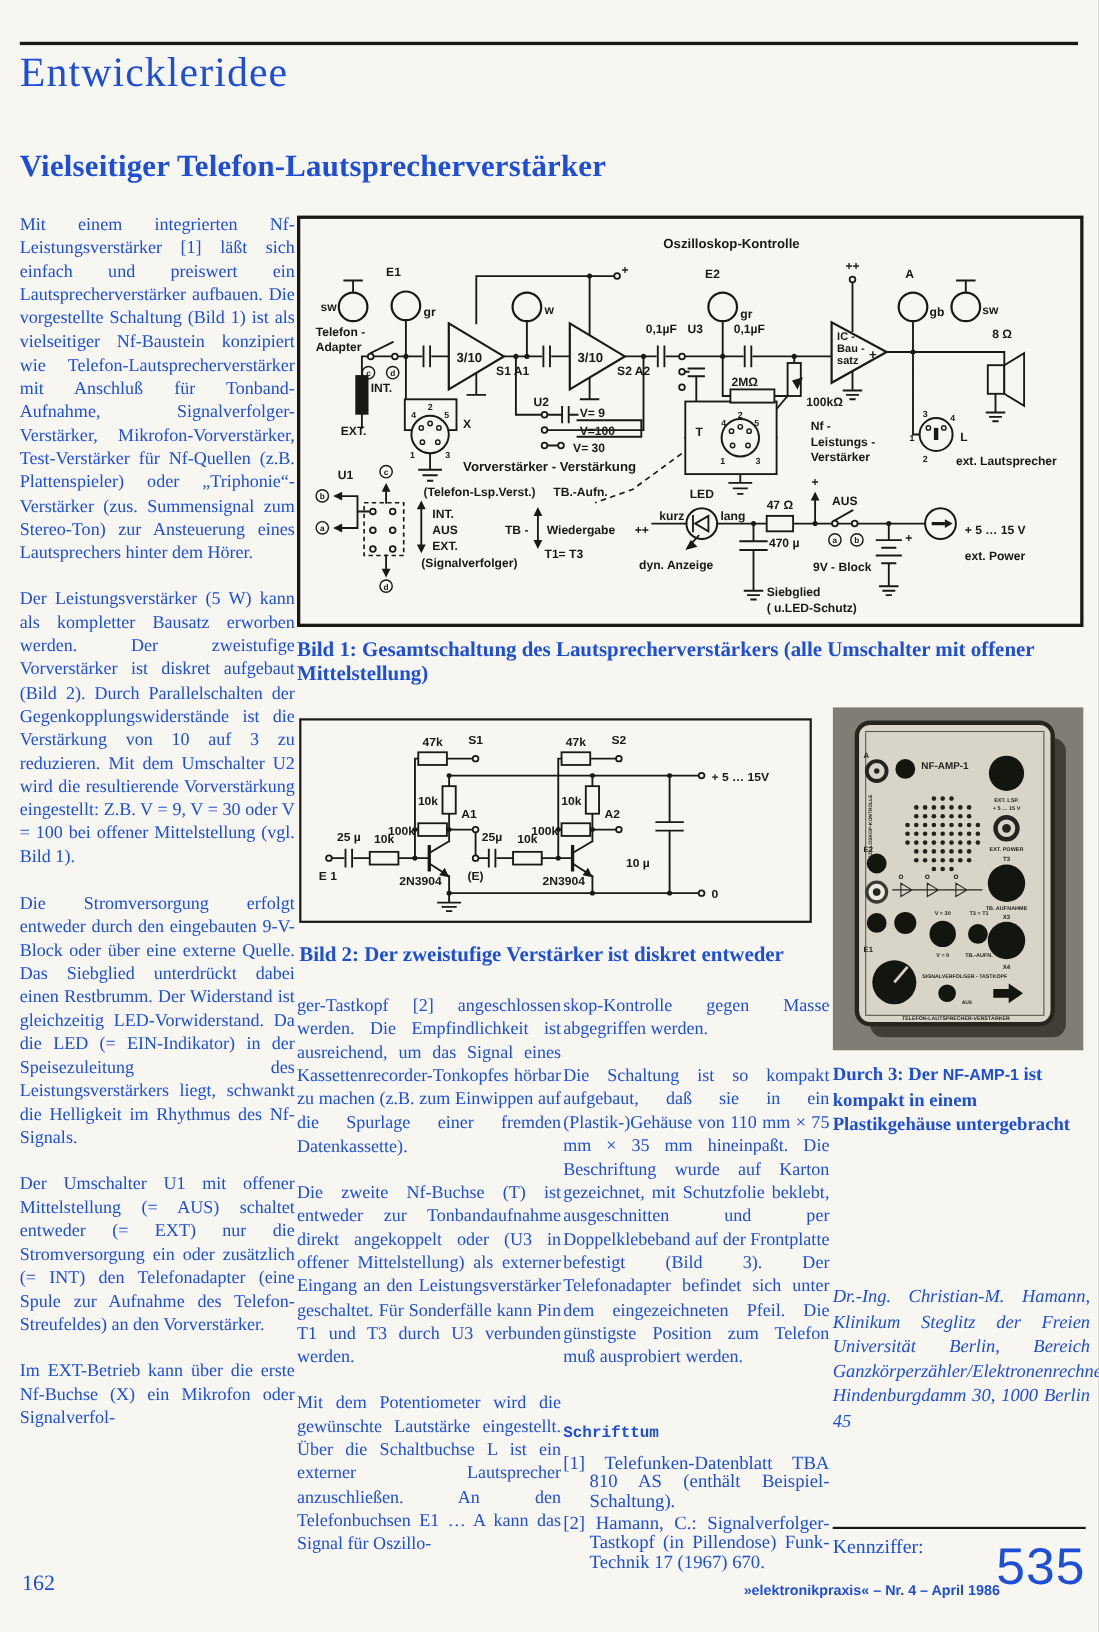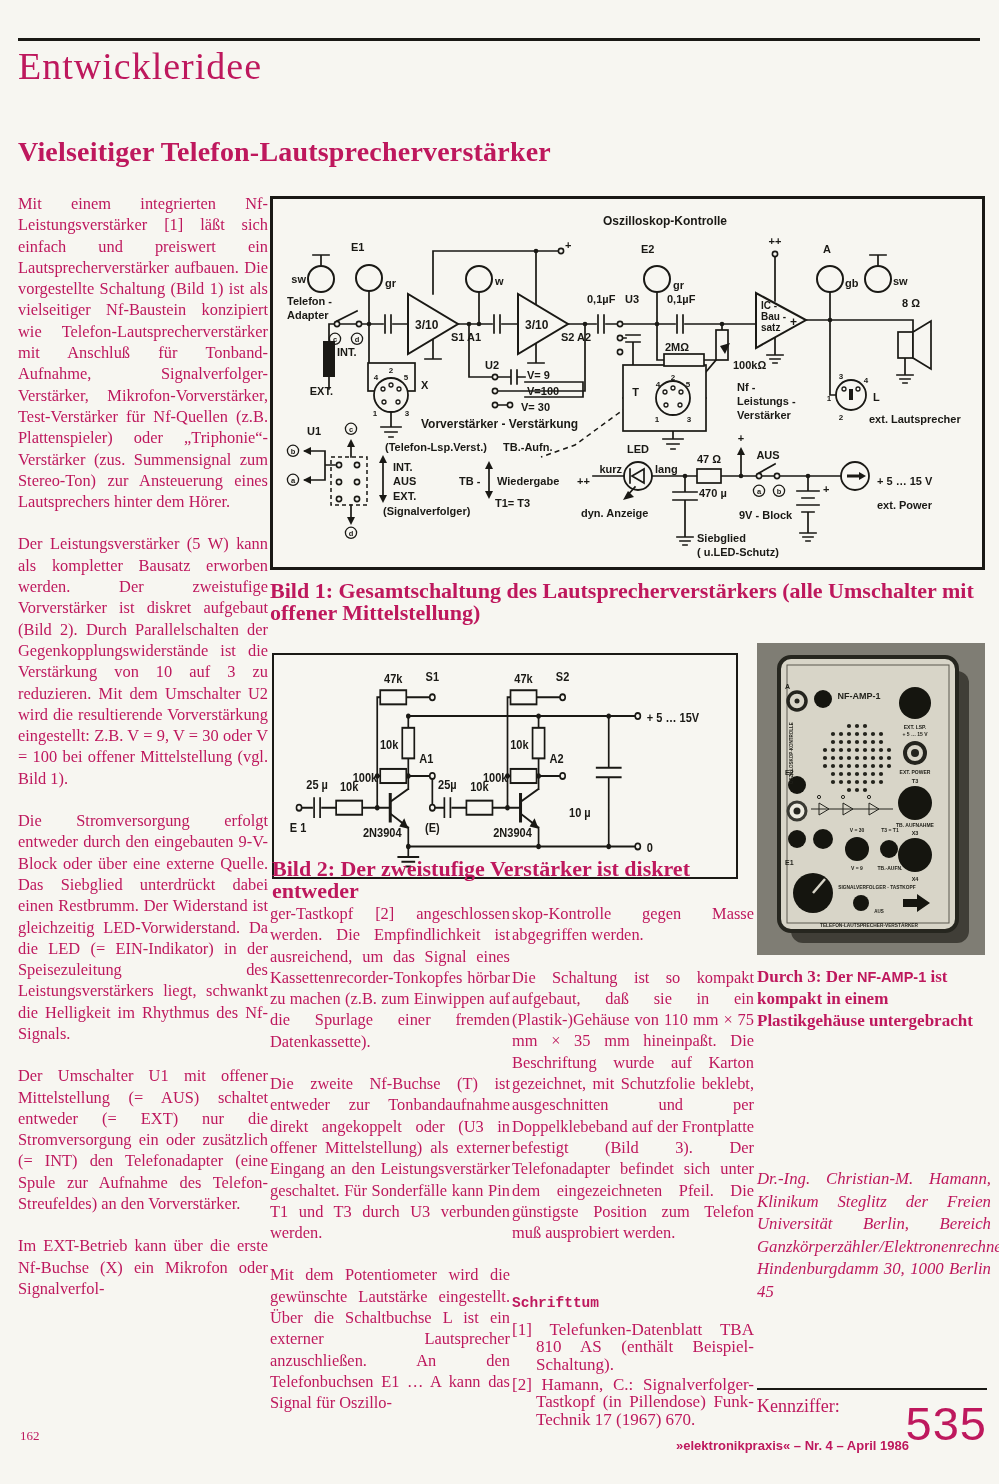--- a/index.html
+++ b/index.html
@@ -1,46 +1,46 @@
 <!DOCTYPE html>
 <html><head>
 <meta charset="utf-8">
 <style>
   html,body{margin:0;padding:0;background:#6e6e6e;}
-  .page{position:relative;width:999px;height:1484px;background:#f7f6f1;color:#be185d;
+  .page{position:relative;width:999px;height:1484px;background:#f7f6f1;color:#1d4ed8;
         font-family:"Liberation Serif",serif;overflow:hidden;}
   .abs{position:absolute;}
   .rule-top{left:18px;top:38px;width:962px;height:3px;background:#1a1915;}
   .section-head{left:18px;top:44px;font-size:38px;font-weight:400;letter-spacing:1px;}
   .article-title{left:18px;top:136px;font-size:28px;font-weight:bold;letter-spacing:.2px;}
   .col{position:absolute;text-align:justify;font-size:16.4px;line-height:21.3px;}
   .col p{margin:0 0 21px 0;}
   .col1{left:18px;top:193px;width:250px;}
   .col2{left:270px;top:903px;width:240px;}
   .col3{left:512px;top:903px;width:242px;}
   .figbox{position:absolute;border:3px solid #1a1915;background:#f7f6f1;box-sizing:border-box;}
   .fig1{left:270px;top:196px;width:715px;height:374px;}
-  .fig2{left:272px;top:653px;width:466px;height:226px;border-width:2.5px;}
+  .fig2{left:272px;top:653px;width:466px;height:186px;border-width:2.5px;}
   .fig3{left:757px;top:643px;width:228px;height:312px;}
   .figbox svg, .fig3 svg{position:absolute;left:0;top:0;width:100%;height:100%;}
-  .caption{position:absolute;font-weight:bold;font-size:22px;line-height:22px;}
+  .caption{position:absolute;font-weight:bold;font-size:19px;line-height:22px;}
   .cap1{left:270px;top:580px;width:715px;}
   .cap2{left:272px;top:858px;width:480px;}
   .cap3{left:757px;top:966px;width:234px;font-size:17px;}
   .cap3 .device{font-family:"Liberation Sans",sans-serif;font-size:14.5px;}
   .refs{margin-top:50px;text-align:left;}
   .refs h4{font-family:Liberation Mono, monospace;font-size:14.5px;margin:0 0 6px 0;}
   .refs p{font-size:17px;line-height:17.6px;margin:0 0 2px 0;padding-left:24px;text-indent:-24px;text-align:justify;font-family:Liberation Serif, serif;}
   .author{left:757px;top:1168px;width:234px;font-style:italic;font-size:16.8px;line-height:22.5px;text-align:justify;position:absolute;}
   .question{left:757px;top:1324px;width:234px;font-size:17px;line-height:23px;position:absolute;text-align:justify;}
   .kenn{left:757px;top:1388px;width:230px;border-top:2.5px solid #1a1915;padding-top:6px;
         display:flex;justify-content:space-between;align-items:flex-start;position:absolute;}
   .kenn .lbl{font-size:18px;}
   .kenn .num{font-family:"Liberation Sans",sans-serif;font-size:47px;letter-spacing:1px;}
-  .foot-l{left:20px;top:1428px;font-size:13px;position:absolute;}
+  .foot-l{left:20px;top:1428px;font-size:20px;position:absolute;}
   .foot-r{left:600px;top:1438px;width:385px;text-align:center;position:absolute;
           font-family:"Liberation Sans",sans-serif;font-weight:bold;font-size:13px;}
 </style>
 </head>
 <body>
 
 <div class="page">
 
   <div class="abs rule-top"></div>
   <div class="abs section-head">Entwickleridee</div>

